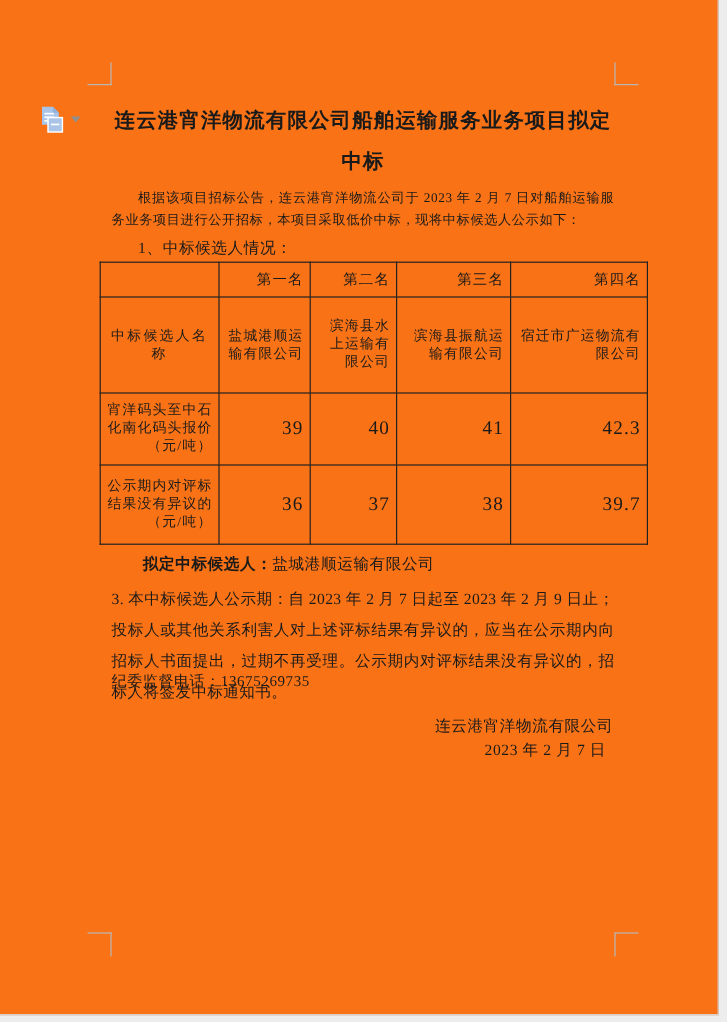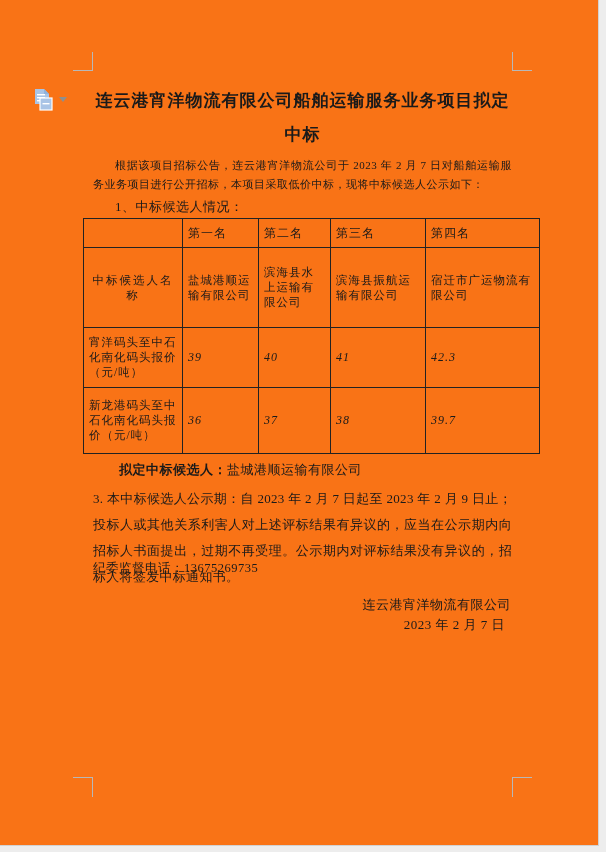--- a/index.html
+++ b/index.html
@@ -51,32 +51,32 @@
     font-size: 13px; line-height: 19px; text-indent: 1.7em; letter-spacing: 0.5px;
   }
 
   table.cand {
     position: absolute; left: 83px; top: 218px;
     width: 456px; border-collapse: collapse; table-layout: fixed;
     font-size: 11.5px; color: #1a1a1a;
   }
   table.cand td {
     border: 1px solid #222;
-    text-align: left; vertical-align: middle;
+    text-align: right; vertical-align: middle;
     padding: 2px 5px; line-height: 15px; letter-spacing: 1px;
     overflow: hidden;
   }
   tr.r-head { height: 29px; }
   tr.r-head td { font-size: 12px; }
   tr.r-name { height: 80px; }
   tr.r-price1 { height: 60px; }
   tr.r-price2 { height: 66px; }
   td.row-label { text-align: left; padding: 2px 6px; }
   tr.r-name td.row-label { text-align: center; letter-spacing: 2px; }
-  td.num { font-size: 12px; letter-spacing: 0; font-family: "Liberation Serif", serif; font-style: italic; }
+  td.num { font-size: 16px; letter-spacing: 0; font-family: "Liberation Serif", serif; }
 
   .para-candidate {
     position: absolute; left: 110px; top: 461px; width: 419px;
     font-size: 13px; padding-left: 9px; letter-spacing: 0.5px;
   }
   .para-candidate .b { font-weight: bold; }
   .para-notice {
     position: absolute; left: 93px; top: 486px; width: 419px;
     font-size: 13px; line-height: 26px; text-align: justify; letter-spacing: 0.3px;
   }
@@ -146,21 +146,21 @@
       <td>宿迁市广运物流有限公司</td>
     </tr>
     <tr class="r-price1">
       <td class="row-label">宵洋码头至中石化南化码头报价（元/吨）</td>
       <td class="num">39</td>
       <td class="num">40</td>
       <td class="num">41</td>
       <td class="num">42.3</td>
     </tr>
     <tr class="r-price2">
-      <td class="row-label">新龙港码头至中石化南化码头报价（元/吨）</td>
+      <td class="row-label">公示期内对评标结果没有异议的（元/吨）</td>
       <td class="num">36</td>
       <td class="num">37</td>
       <td class="num">38</td>
       <td class="num">39.7</td>
     </tr>
   </tbody>
     </table>
 
   <div class="para-candidate">
     <span class="b">拟定中标候选人：</span><span>盐城港顺运输有限公司</span>

